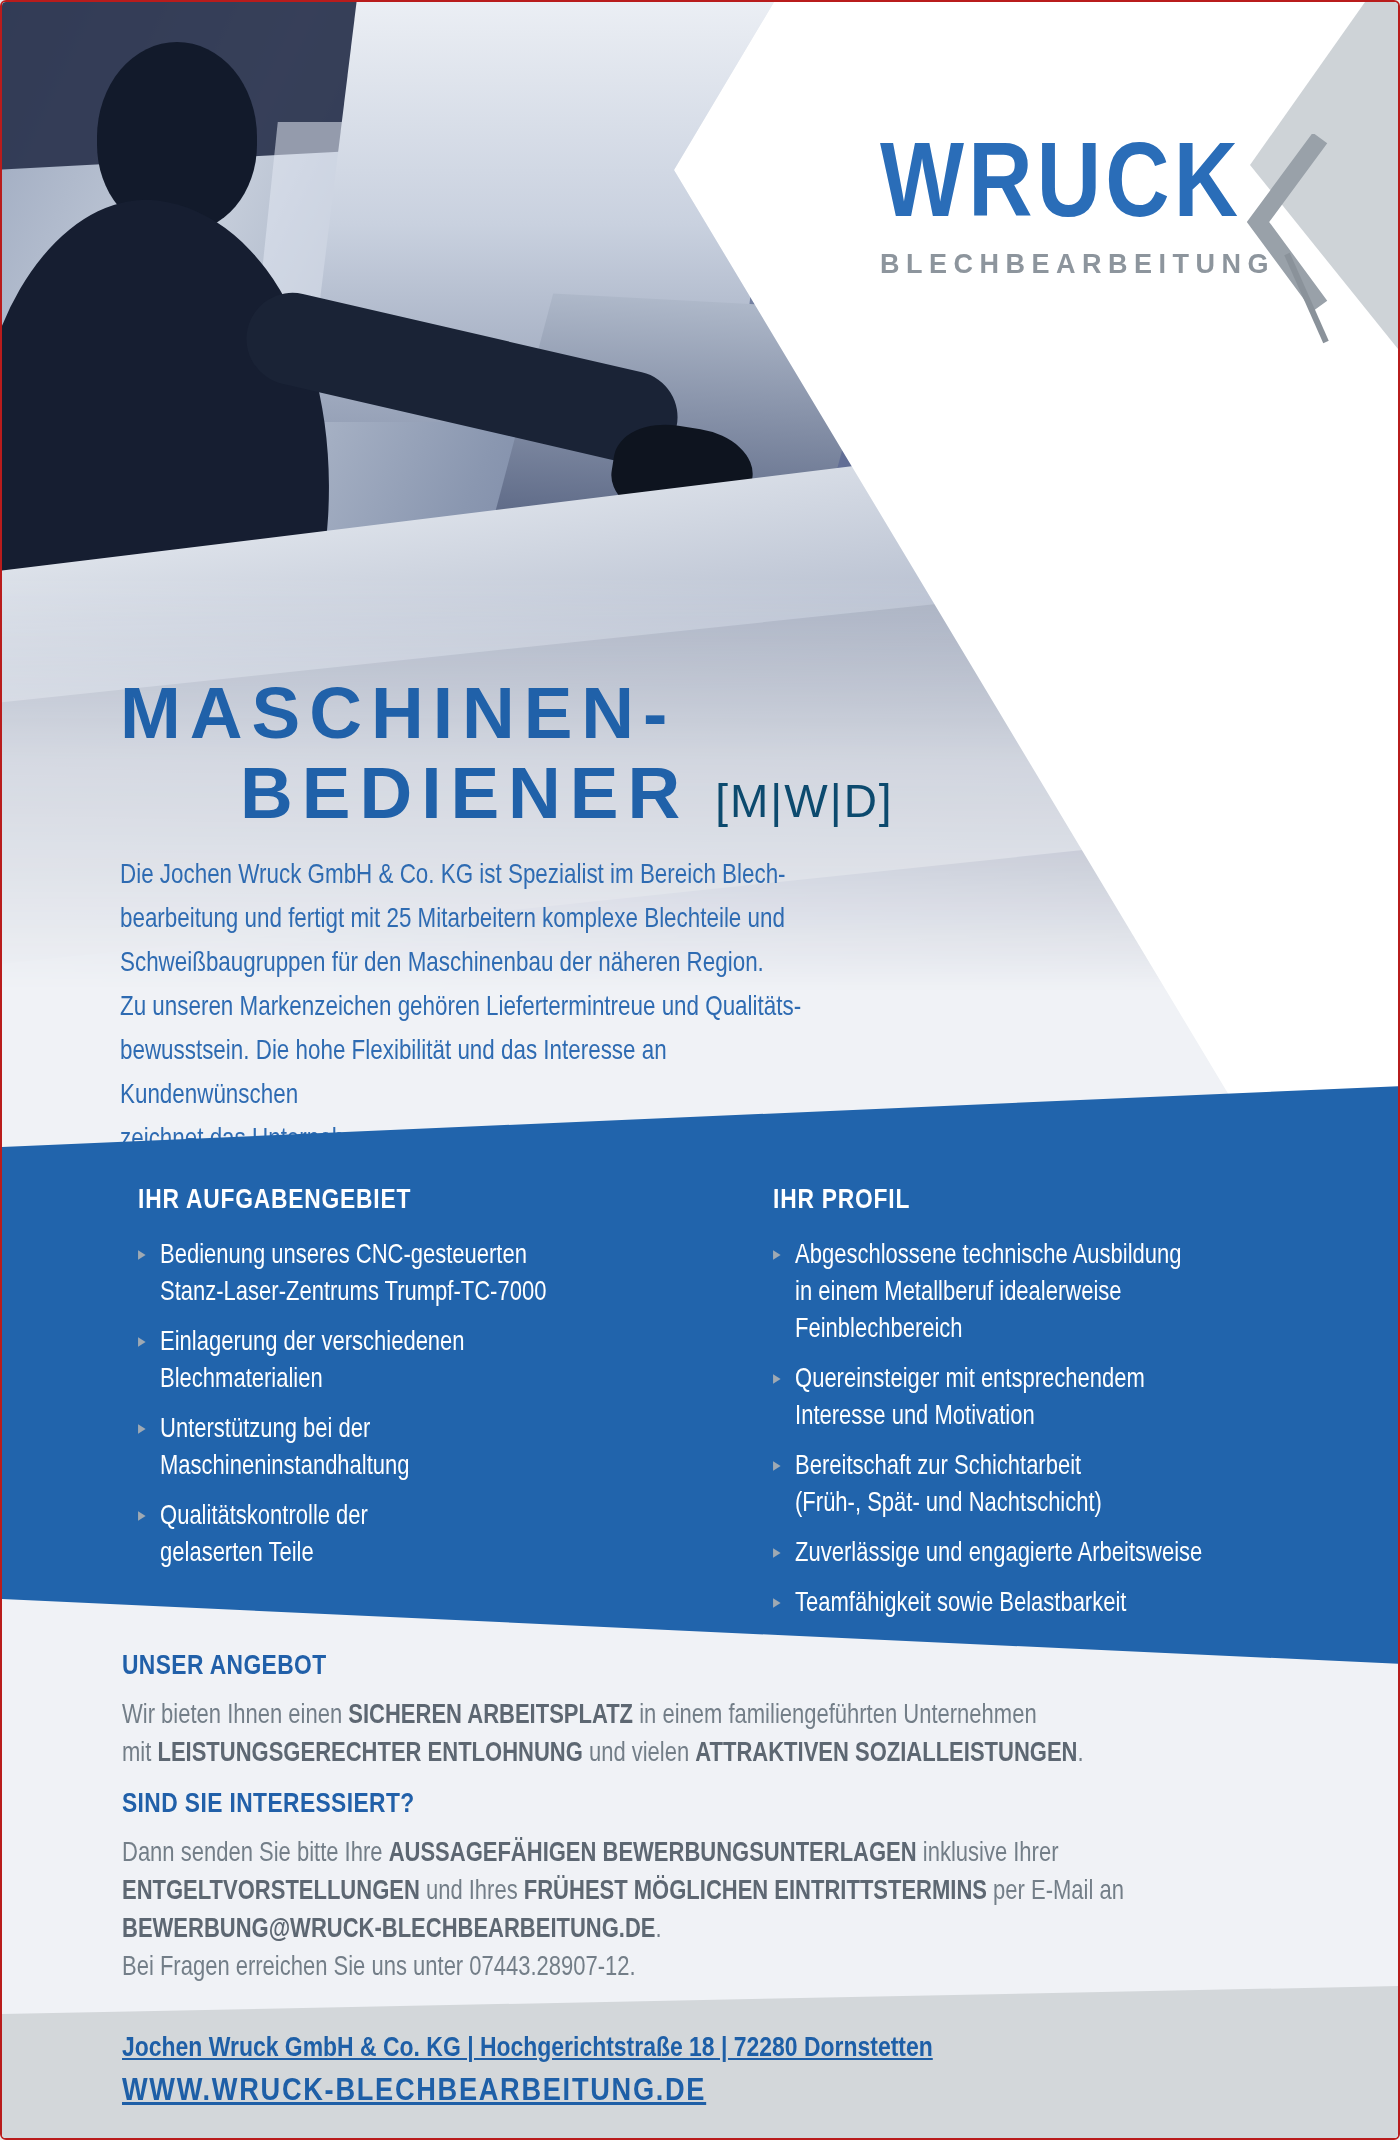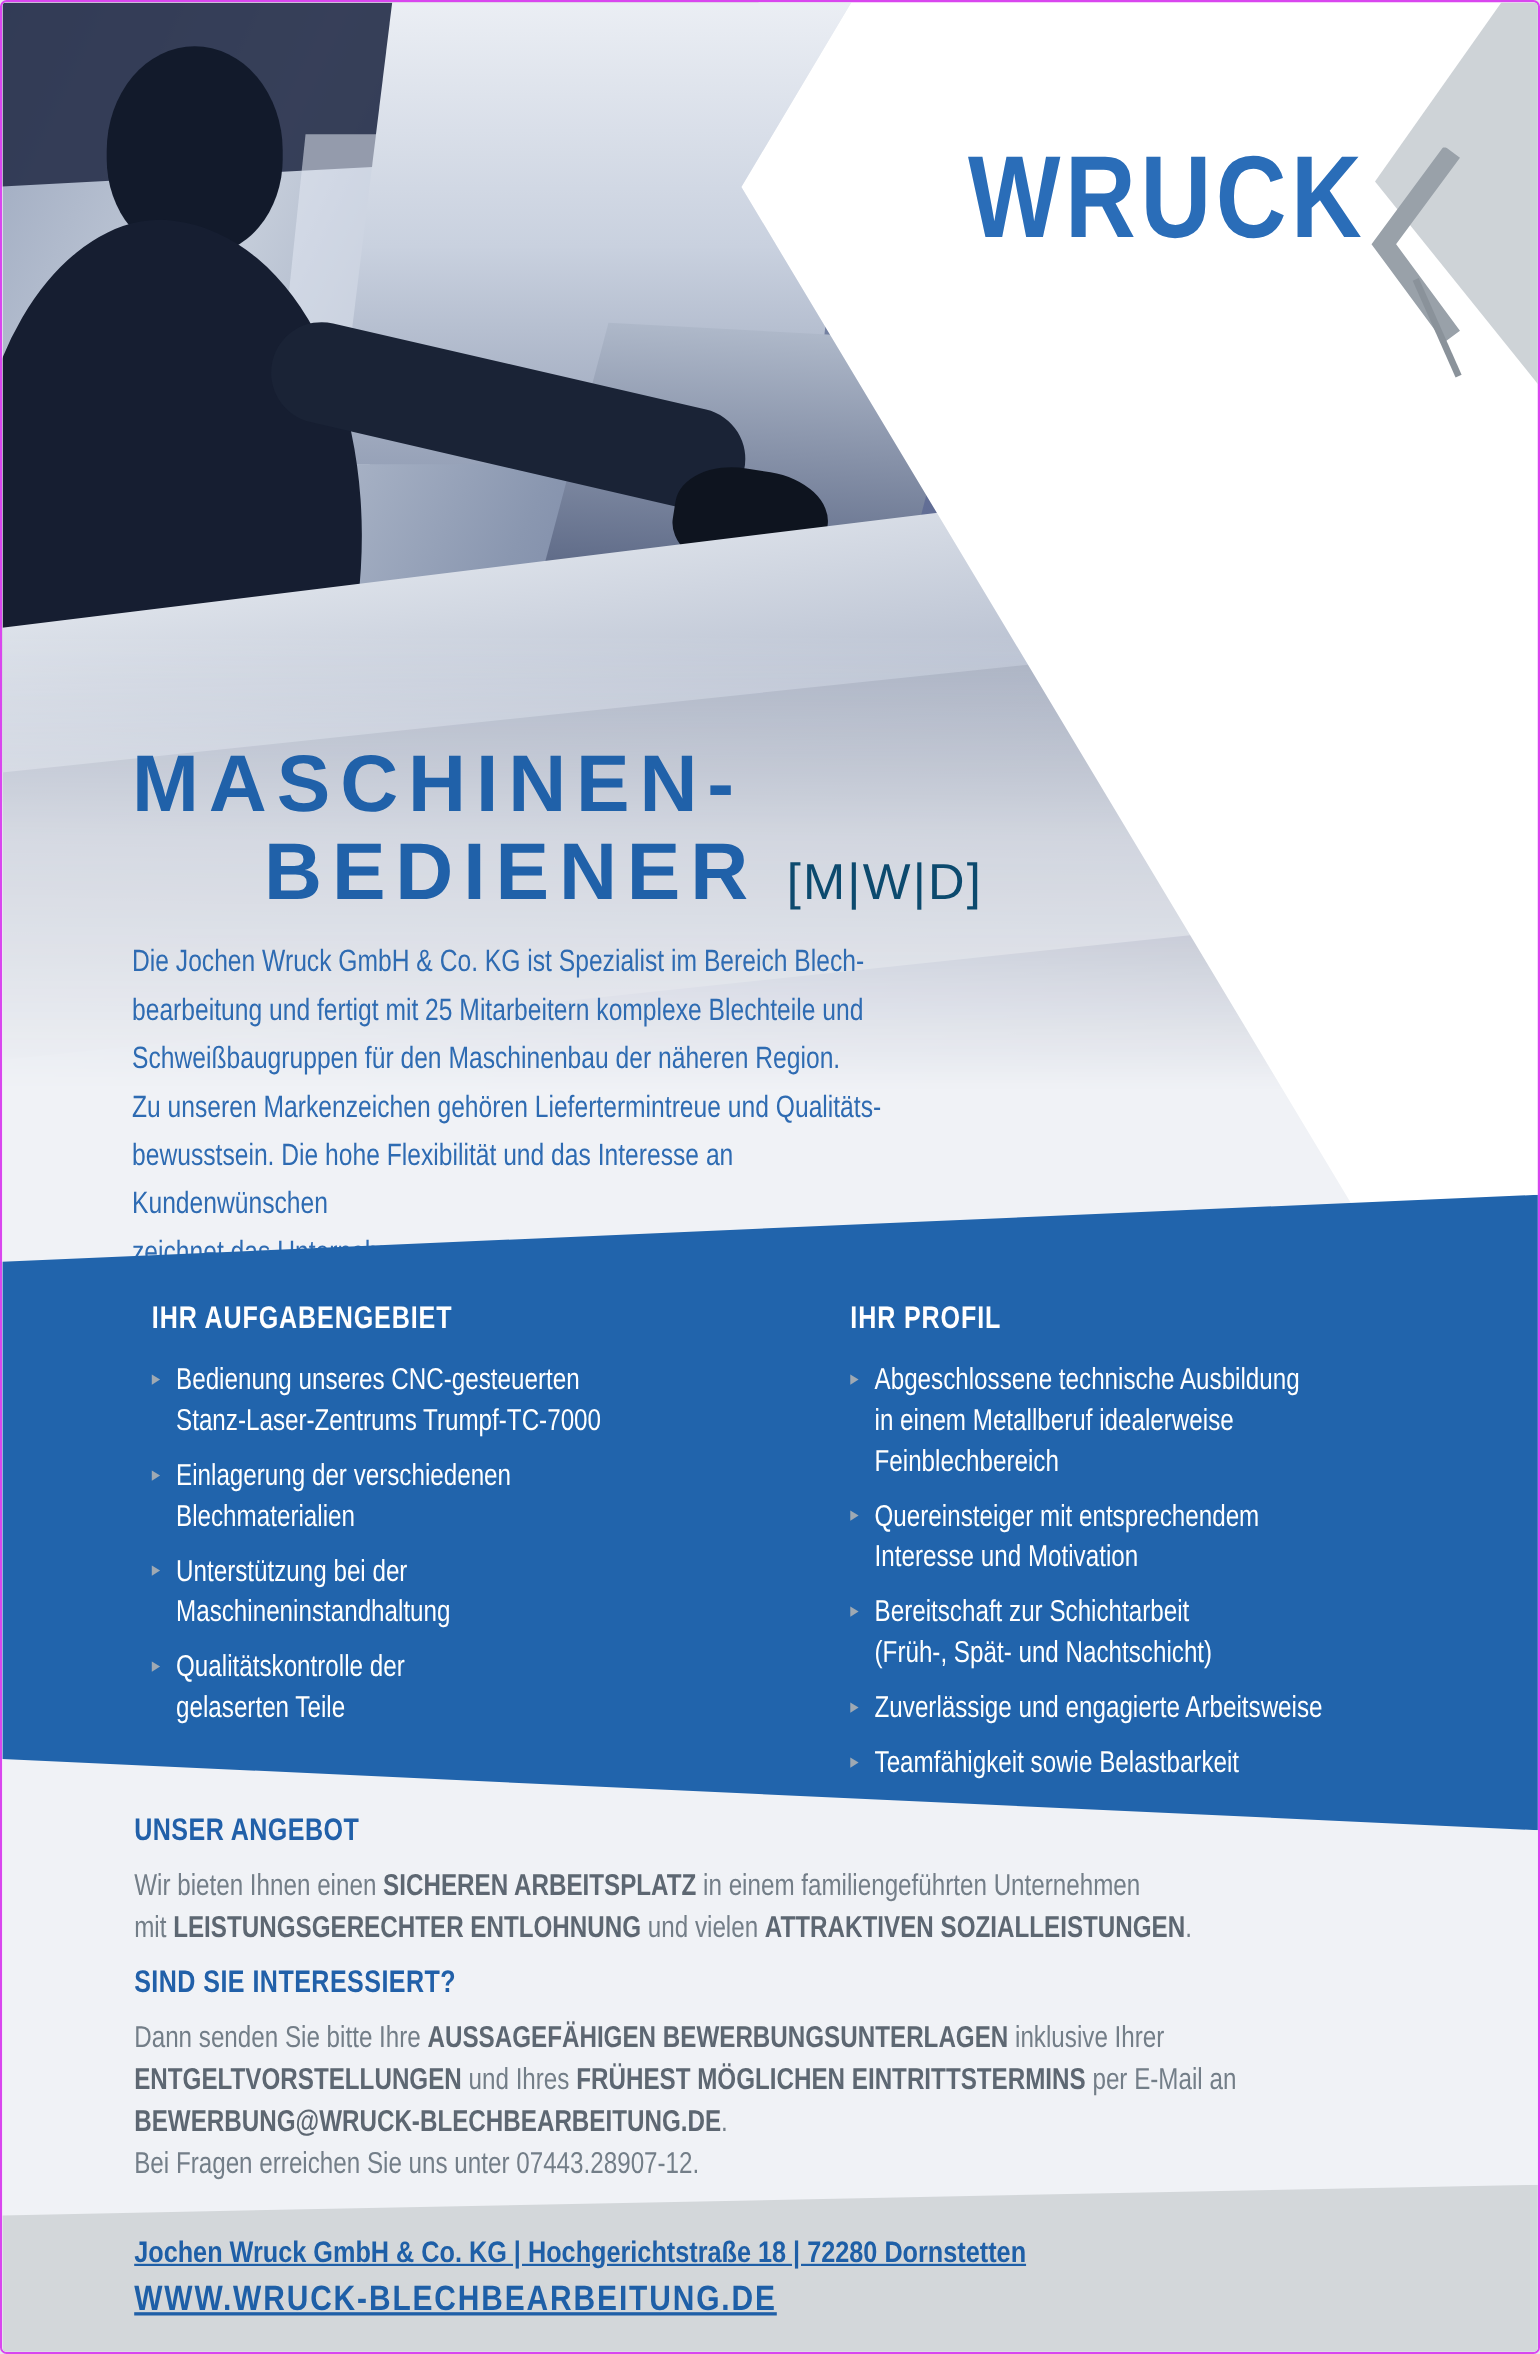--- a/index.html
+++ b/index.html
@@ -1,18 +1,18 @@
 <!DOCTYPE html>
 <html><head>
 <meta charset="utf-8">
 <style>
   html,body{margin:0;padding:0;background:#e8e8e8;}
   .page{
     position:relative;width:1400px;height:2140px;box-sizing:border-box;
-    background:#ffffff;border:2px solid #d946ef;border-radius:6px;overflow:hidden;
+    background:#ffffff;border:2px solid #b91c1c;border-radius:6px;overflow:hidden;
     font-family:"Liberation Sans",sans-serif;
   }
   
   .pale-wedge{position:absolute;left:0;top:0;width:1400px;height:2140px;background:#f0f2f6;
     clip-path:polygon(0 0,772px 0,672px 168px,1855px 2140px,0 2140px);}
   
   .photo{position:absolute;left:0;top:0;width:1400px;height:1150px;overflow:hidden;
     clip-path:polygon(0 0,772px 0,672px 168px,1261px 1150px,0 1150px);
     background:linear-gradient(115deg,#9aa6bd 0%,#c6cedb 16%,#8a97b0 36%,#5a6690 58%,#333f63 82%,#26314f 100%);
     -webkit-mask-image:linear-gradient(to bottom,#000 0%,#000 50%,rgba(0,0,0,.35) 66%,transparent 86%);
@@ -91,20 +91,21 @@
   </div>
 
   <div class="corner-wedge"></div>
 
   <div class="logo">
     <span class="logo-word">WRUCK</span>
     <svg class="logo-chevron" width="110" height="215" viewBox="0 0 110 215">
       <path d="M88 4 L26 88 L88 172" fill="none" stroke="#99a1a9" stroke-width="18"></path>
       <path d="M55 120 L94 208" fill="none" stroke="#8a929a" stroke-width="6"></path>
     </svg>
+    <span class="logo-sub">BLECHBEARBEITUNG</span>
   </div>
 
   <div class="title">
     <div class="title-l1">MASCHINEN-</div>
     <div class="title-l2">
       <span>BEDIENER</span>
       <span class="title-suffix">[M|W|D]</span>
     </div>
   </div>
 

